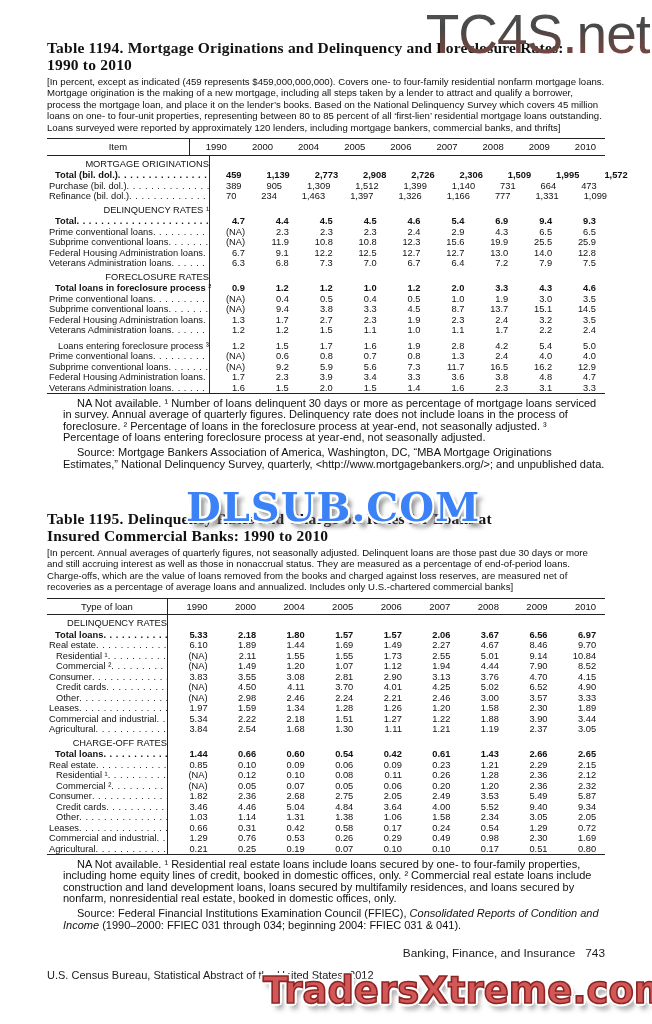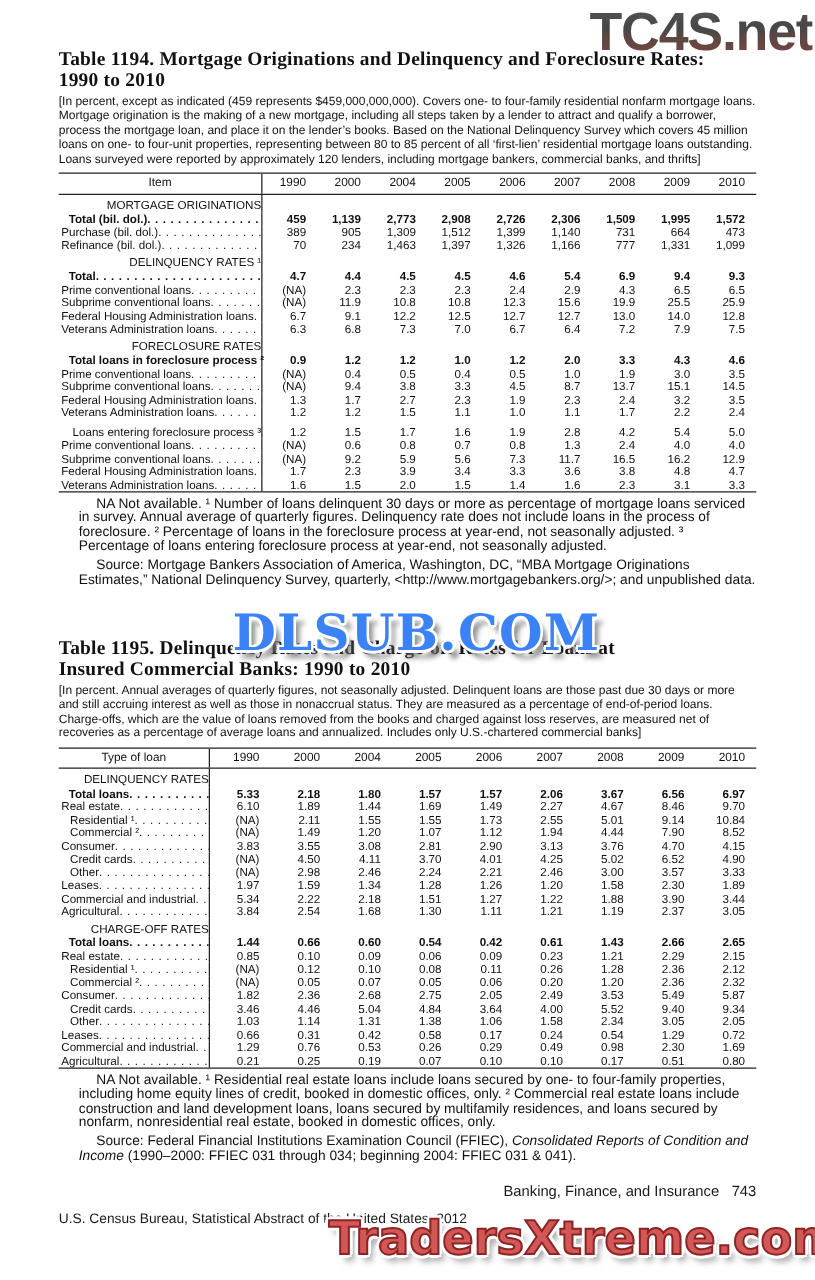--- a/index.html
+++ b/index.html
@@ -1,21 +1,21 @@
 <!DOCTYPE html>
 <html><head>
 <meta charset="utf-8">
 <style>
   html,body{margin:0;padding:0;background:#e8e8e8;}
   .page{position:relative;width:652px;height:1024px;background:#ffffff;overflow:hidden;
         font-family:"Liberation Sans",sans-serif;color:#111;}
 
   
   .wm-top{position:absolute;top:2px;right:2px;z-index:30;
-    font-family:"Liberation Sans",sans-serif;font-weight:bold;font-size:43px;letter-spacing:-1px;
+    font-family:"Liberation Sans",sans-serif;font-weight:normal;font-size:55px;letter-spacing:-1px;
     background:linear-gradient(180deg,#585858 0%,#474747 40%,#6e4640 75%,#8d4d44 100%);
     -webkit-background-clip:text;background-clip:text;color:transparent;filter:blur(.3px);}
   .wm-mid{position:absolute;top:483px;left:186px;z-index:30;
     font-family:"DejaVu Serif","Liberation Serif",serif;font-weight:bold;font-size:40px;letter-spacing:1px;
     color:#3b82f6;
     text-shadow:-2px 0 0 #fff,2px 0 0 #fff,0 -2px 0 #fff,0 2px 0 #fff,
       -1.6px -1.6px 0 #fff,1.6px -1.6px 0 #fff,-1.6px 1.6px 0 #fff,1.6px 1.6px 0 #fff,
       5px 6px 4px rgba(110,110,110,.75);}
   .wm-bottom{position:absolute;top:969px;left:263px;z-index:30;
     font-family:"DejaVu Sans","Liberation Sans",sans-serif;font-weight:bold;font-size:37px;letter-spacing:0;
@@ -29,21 +29,21 @@
   .sect-1194{top:40px;}
   .sect-1195{top:511px;}
   h1.ttl{margin:0 0 3px 0;font-family:"Liberation Serif",serif;font-weight:bold;
          font-size:15.5px;line-height:16.5px;letter-spacing:.2px;}
   p.note{margin:0 0 5px 0;font-size:9.6px;line-height:11.4px;}
   p.fn{margin:4px 0 0 16px;font-size:11px;line-height:11.3px;text-indent:14px;}
   .italic{font-style:italic;}
 
   
   .dtable{border-top:1px solid #222;border-bottom:1px solid #222;font-size:9.3px;line-height:10.5px;}
-  .trow{display:flex;}
+  .trow{display:flex;gap:16px;}
   .trow.head{border-bottom:1px solid #222;font-size:9.5px;}
   .tlabel{border-right:1px solid #222;display:flex;align-items:flex-end;padding-left:2px;box-sizing:border-box;}
   .t1194 .tlabel{width:163px;}
   .t1195 .tlabel{width:121px;}
   .head .tlabel{justify-content:center;padding:3px 0 2px 0;align-items:center;}
   .tval{flex:1;text-align:right;padding-right:9px;}
   .head .tval{padding:3px 9px 2px 0;}
   .section .tlabel{justify-content:flex-end;padding:3px 0 1px 0;}
   .total{font-weight:bold;}
   .total .tlabel{padding-left:8px;}

